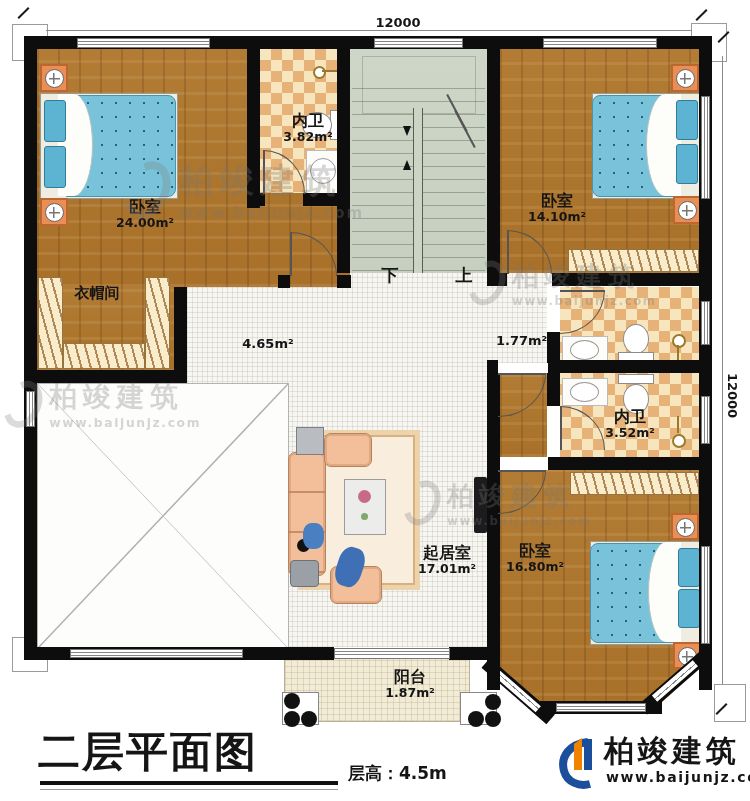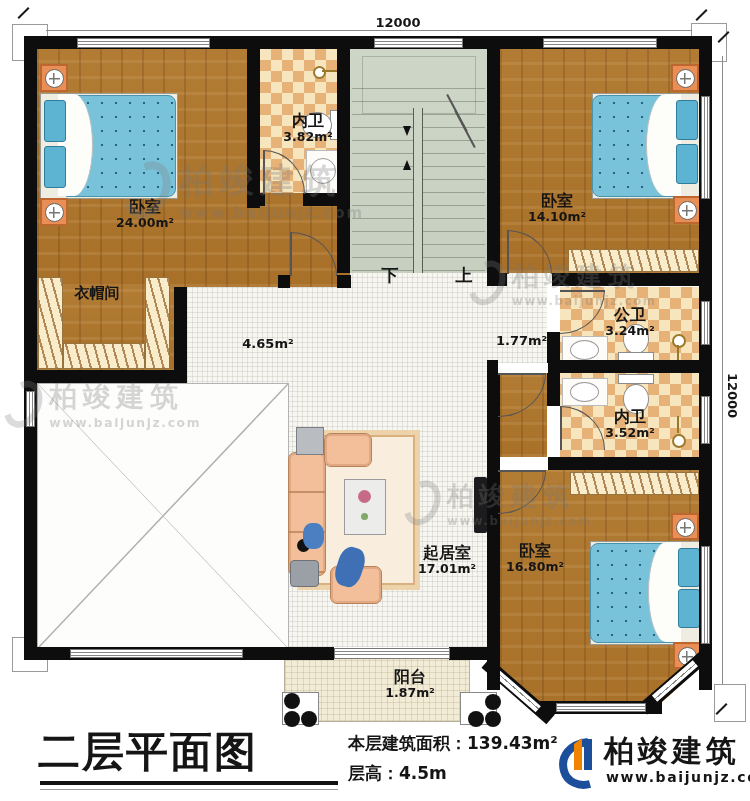--- a/index.html
+++ b/index.html
@@ -278,24 +278,20 @@
     <div>衣帽间</div>
   </div>
   <div class="label updown" style="left:378px;top:266px;width:24px;">下</div>
   <div class="label updown" style="left:452px;top:266px;width:24px;">上</div>
   <div class="label" style="left:512px;top:192px;width:90px;">
     <div class="rname">卧室</div>
     <div class="rarea">14.10m²</div>
   </div>
   <div class="label small-area" style="left:240px;top:337px;width:56px;">4.65m²</div>
   <div class="label small-area" style="left:496px;top:334px;width:46px;">1.77m²</div>
-  <div class="label" style="left:592px;top:306px;width:76px;">
-    <div class="rname">公卫</div>
-    <div class="rarea">3.24m²</div>
-  </div>
   <div class="label" style="left:592px;top:408px;width:76px;">
     <div class="rname">内卫</div>
     <div class="rarea">3.52m²</div>
   </div>
   <div class="label" style="left:412px;top:544px;width:70px;">
     <div class="rname">起居室</div>
     <div class="rarea">17.01m²</div>
   </div>
   <div class="label" style="left:500px;top:542px;width:70px;">
     <div class="rname">卧室</div>
@@ -331,23 +327,20 @@
     <div class="wm-ring"></div>
     <div>
       <div class="wm-t1">柏竣建筑</div>
       <div class="wm-t2">www.baijunjz.com</div>
     </div>
   </div>
 
   <div class="ftr" style="left:38px;top:724px;font-size:42px;font-weight:bold;letter-spacing:2px;">二层平面图</div>
   <div class="ftr" style="left:40px;top:781px;width:298px;height:4px;background:#111;"></div>
   <div class="ftr" style="left:40px;top:789px;width:298px;height:1px;background:#9a9a9a;"></div>
-  <div class="ftr" style="left:348px;top:732px;font-size:17px;font-weight:bold;">
-    <span>本层建筑面积：</span><span>139.43m²</span>
-  </div>
   <div class="ftr" style="left:348px;top:762px;font-size:17px;font-weight:bold;">
     <span>层高：</span><span>4.5m</span>
   </div>
   <svg class="ftr" style="left:554px;top:734px;" width="48" height="56" viewBox="0 0 48 56">
     <path d="M34 8 C16 10 6 22 10 37 C13 48 25 53 36 50" fill="none" stroke="#1b4f9c" stroke-width="8"></path>
     <rect x="20" y="10" width="8" height="26" fill="#f08300"></rect>
     <rect x="30" y="5" width="8" height="31" fill="#1b4f9c"></rect>
     <polygon points="20,10 28,4 28,10" fill="#f08300"></polygon>
   </svg>
   <div class="ftr" style="left:604px;top:731px;font-size:30px;font-weight:bold;letter-spacing:4px;">柏竣建筑</div>

